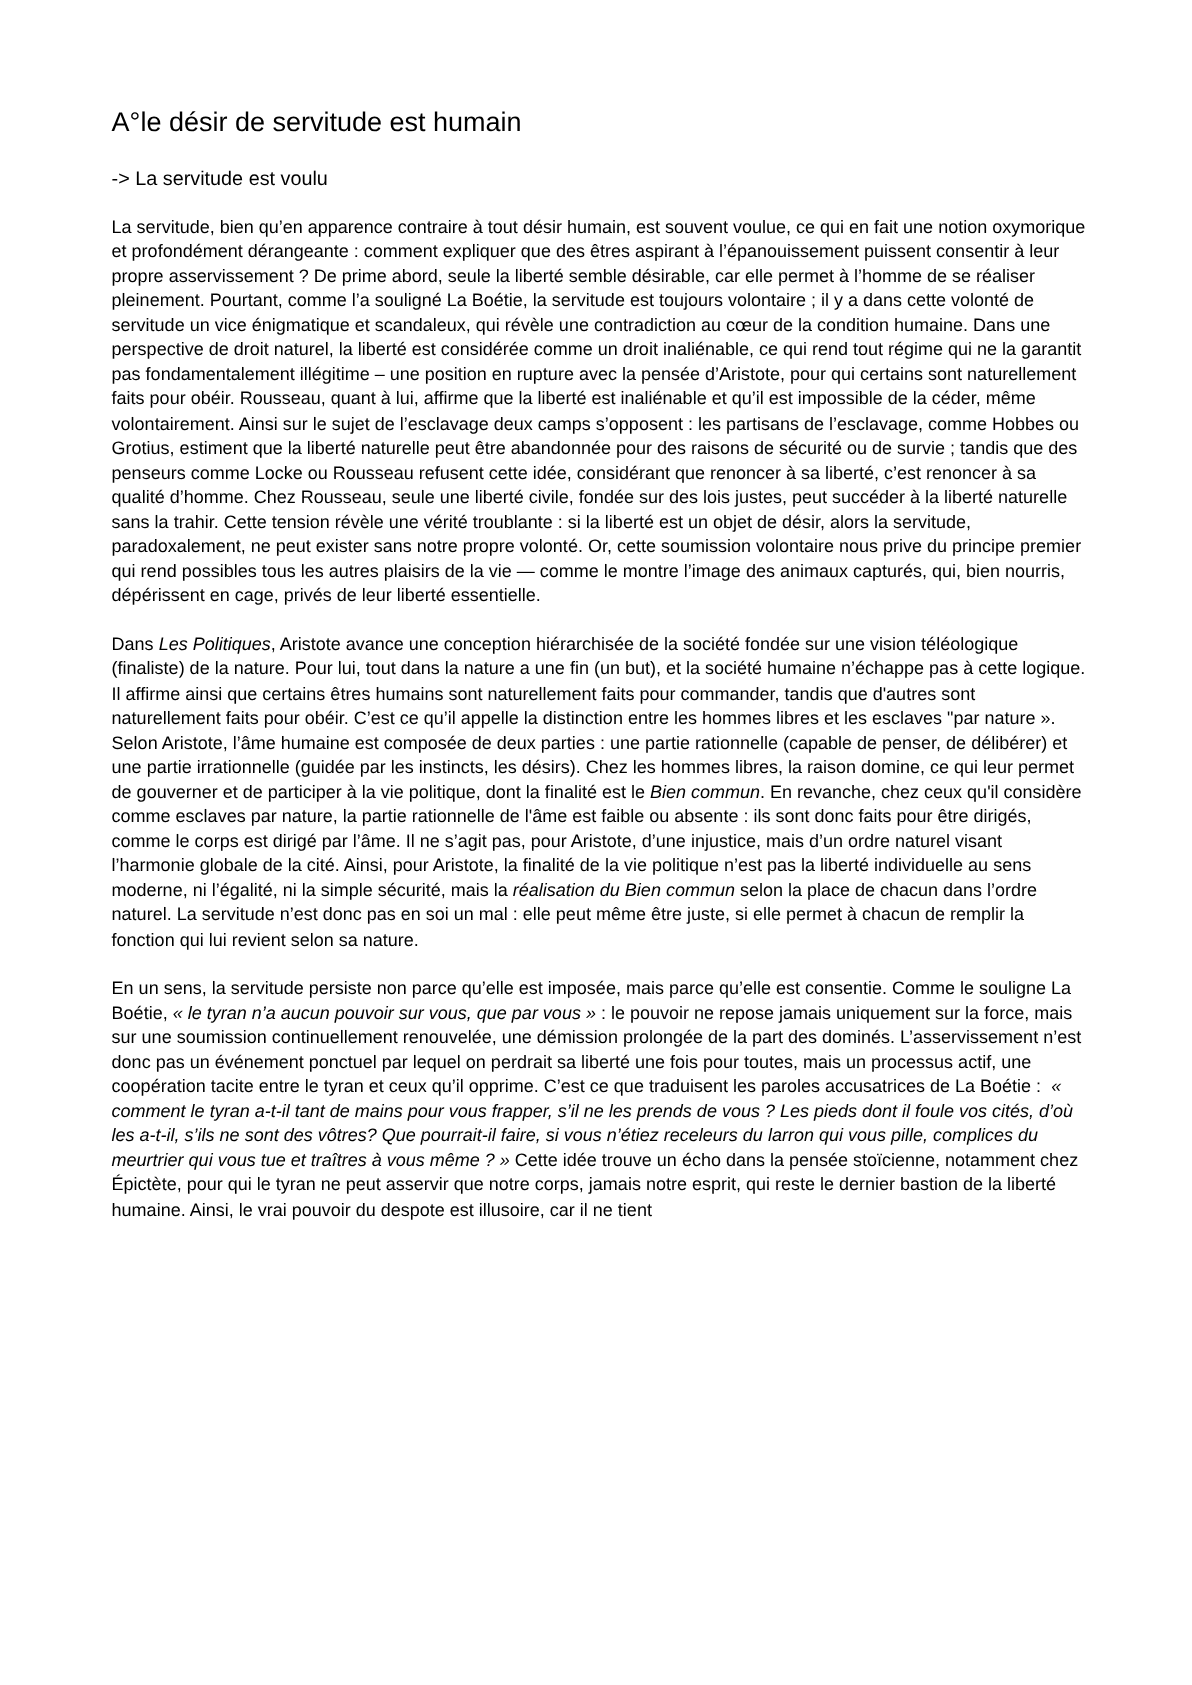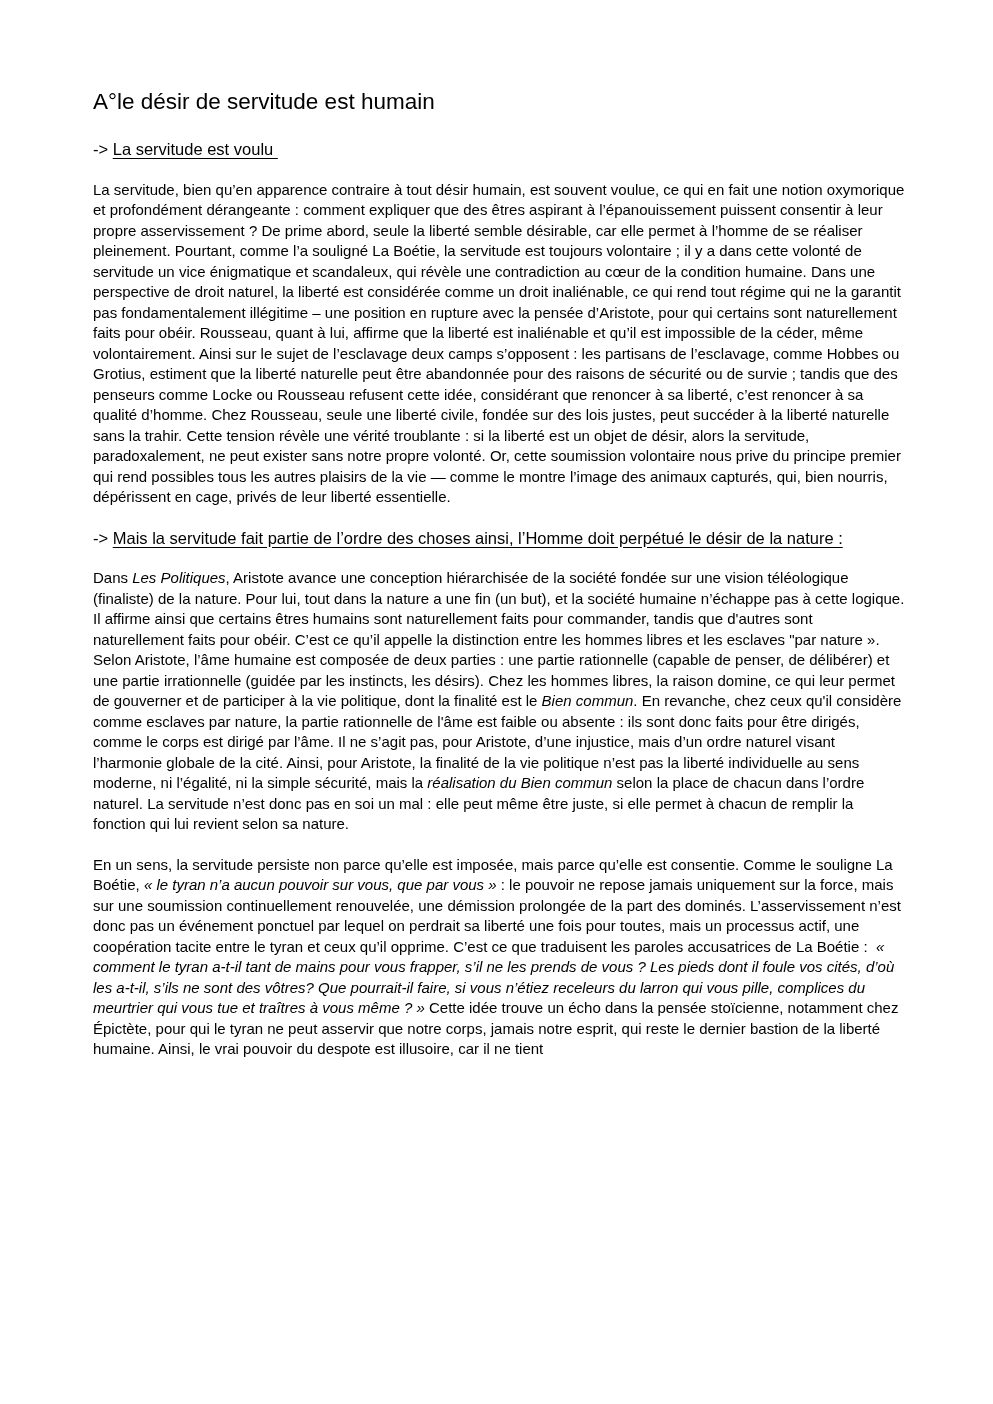--- a/index.html
+++ b/index.html
@@ -34,35 +34,34 @@
     white-space: pre-wrap;
   }
   .paragraph {
     font-size: 15px;
     font-weight: 400;
     line-height: 20.5px;
     margin: 0 0 20px 0;
     white-space: pre-wrap;
   }
   .it { font-style: italic; }
-  .ul { text-decoration: underline; text-underline-offset: 3px; }
+  .ul { text-underline-offset: 3px; }
 </style>
 </head>
 <body>
 
 <div class="page">
   <div class="content">
 
     <h1 class="doc-title">A°le désir de servitude est humain</h1>
 
     <h2 class="section-heading"><span>-&gt; </span><span class="ul">La servitude est voulu </span></h2>
 
     <p class="paragraph"><span>La servitude, bien qu’en apparence contraire à tout désir humain, est souvent voulue, ce qui en fait une notion oxymorique et profondément dérangeante : comment expliquer que des êtres aspirant à l’épanouissement puissent consentir à leur propre asservissement ? De prime abord, seule la liberté semble désirable, car elle permet à l’homme de se réaliser pleinement. Pourtant, comme l’a souligné La Boétie, la servitude est toujours volontaire ; il y a dans cette volonté de servitude un vice énigmatique et scandaleux, qui révèle une contradiction au cœur de la condition humaine. Dans une perspective de droit naturel, la liberté est considérée comme un droit inaliénable, ce qui rend tout régime qui ne la garantit pas fondamentalement illégitime – une position en rupture avec la pensée d’Aristote, pour qui certains sont naturellement faits pour obéir. Rousseau, quant à lui, affirme que la liberté est inaliénable et qu’il est impossible de la céder, même volontairement. Ainsi sur le sujet de l’esclavage deux camps s’opposent : les partisans de l’esclavage, comme Hobbes ou Grotius, estiment que la liberté naturelle peut être abandonnée pour des raisons de sécurité ou de survie ; tandis que des penseurs comme Locke ou Rousseau refusent cette idée, considérant que renoncer à sa liberté, c’est renoncer à sa qualité d’homme. Chez Rousseau, seule une liberté civile, fondée sur des lois justes, peut succéder à la liberté naturelle sans la trahir. Cette tension révèle une vérité troublante : si la liberté est un objet de désir, alors la servitude, paradoxalement, ne peut exister sans notre propre volonté. Or, cette soumission volontaire nous prive du principe premier qui rend possibles tous les autres plaisirs de la vie — comme le montre l’image des animaux capturés, qui, bien nourris, dépérissent en cage, privés de leur liberté essentielle.</span></p>
 
-    <h2 class="section-heading"><span>-&gt; </span><span class="ul">Mais la servitude fait partie de l’ordre des choses ainsi, l’Homme doit perpétué le désir de la nature :</span></h2>
 
     <p class="paragraph"><span>Dans </span><span class="it">Les Politiques</span><span>, Aristote avance une conception hiérarchisée de la société fondée sur une vision téléologique (finaliste) de la nature. Pour lui, tout dans la nature a une fin (un but), et la société humaine n’échappe pas à cette logique. Il affirme ainsi que certains êtres humains sont naturellement faits pour commander, tandis que d'autres sont naturellement faits pour obéir. C’est ce qu’il appelle la distinction entre les hommes libres et les esclaves "par nature ». Selon Aristote, l’âme humaine est composée de deux parties : une partie rationnelle (capable de penser, de délibérer) et une partie irrationnelle (guidée par les instincts, les désirs). Chez les hommes libres, la raison domine, ce qui leur permet de gouverner et de participer à la vie politique, dont la finalité est le </span><span class="it">Bien commun</span><span>. En revanche, chez ceux qu'il considère comme esclaves par nature, la partie rationnelle de l'âme est faible ou absente : ils sont donc faits pour être dirigés, comme le corps est dirigé par l’âme. Il ne s’agit pas, pour Aristote, d’une injustice, mais d’un ordre naturel visant l’harmonie globale de la cité. Ainsi, pour Aristote, la finalité de la vie politique n’est pas la liberté individuelle au sens moderne, ni l’égalité, ni la simple sécurité, mais la </span><span class="it">réalisation du Bien commun</span><span> selon la place de chacun dans l’ordre naturel. La servitude n’est donc pas en soi un mal : elle peut même être juste, si elle permet à chacun de remplir la fonction qui lui revient selon sa nature.</span></p>
 
 
     <p class="paragraph"><span>En un sens, la servitude persiste non parce qu’elle est imposée, mais parce qu’elle est consentie. Comme le souligne La Boétie, </span><span class="it">« le tyran n’a aucun pouvoir sur vous, que par vous »</span><span> : le pouvoir ne repose jamais uniquement sur la force, mais sur une soumission continuellement renouvelée, une démission prolongée de la part des dominés. L’asservissement n’est donc pas un événement ponctuel par lequel on perdrait sa liberté une fois pour toutes, mais un processus actif, une coopération tacite entre le tyran et ceux qu’il opprime. C’est ce que traduisent les paroles accusatrices de La Boétie :  </span><span class="it">« comment le tyran a-t-il tant de mains pour vous frapper, s’il ne les prends de vous ? Les pieds dont il foule vos cités, d’où les a-t-il, s’ils ne sont des vôtres? Que pourrait-il faire, si vous n’étiez receleurs du larron qui vous pille, complices du meurtrier qui vous tue et traîtres à vous même ? »</span><span> Cette idée trouve un écho dans la pensée stoïcienne, notamment chez Épictète, pour qui le tyran ne peut asservir que notre corps, jamais notre esprit, qui reste le dernier bastion de la liberté humaine. Ainsi, le vrai pouvoir du despote est illusoire, car il ne tient</span></p>
 
   </div>
 </div>
 
 </body></html>

